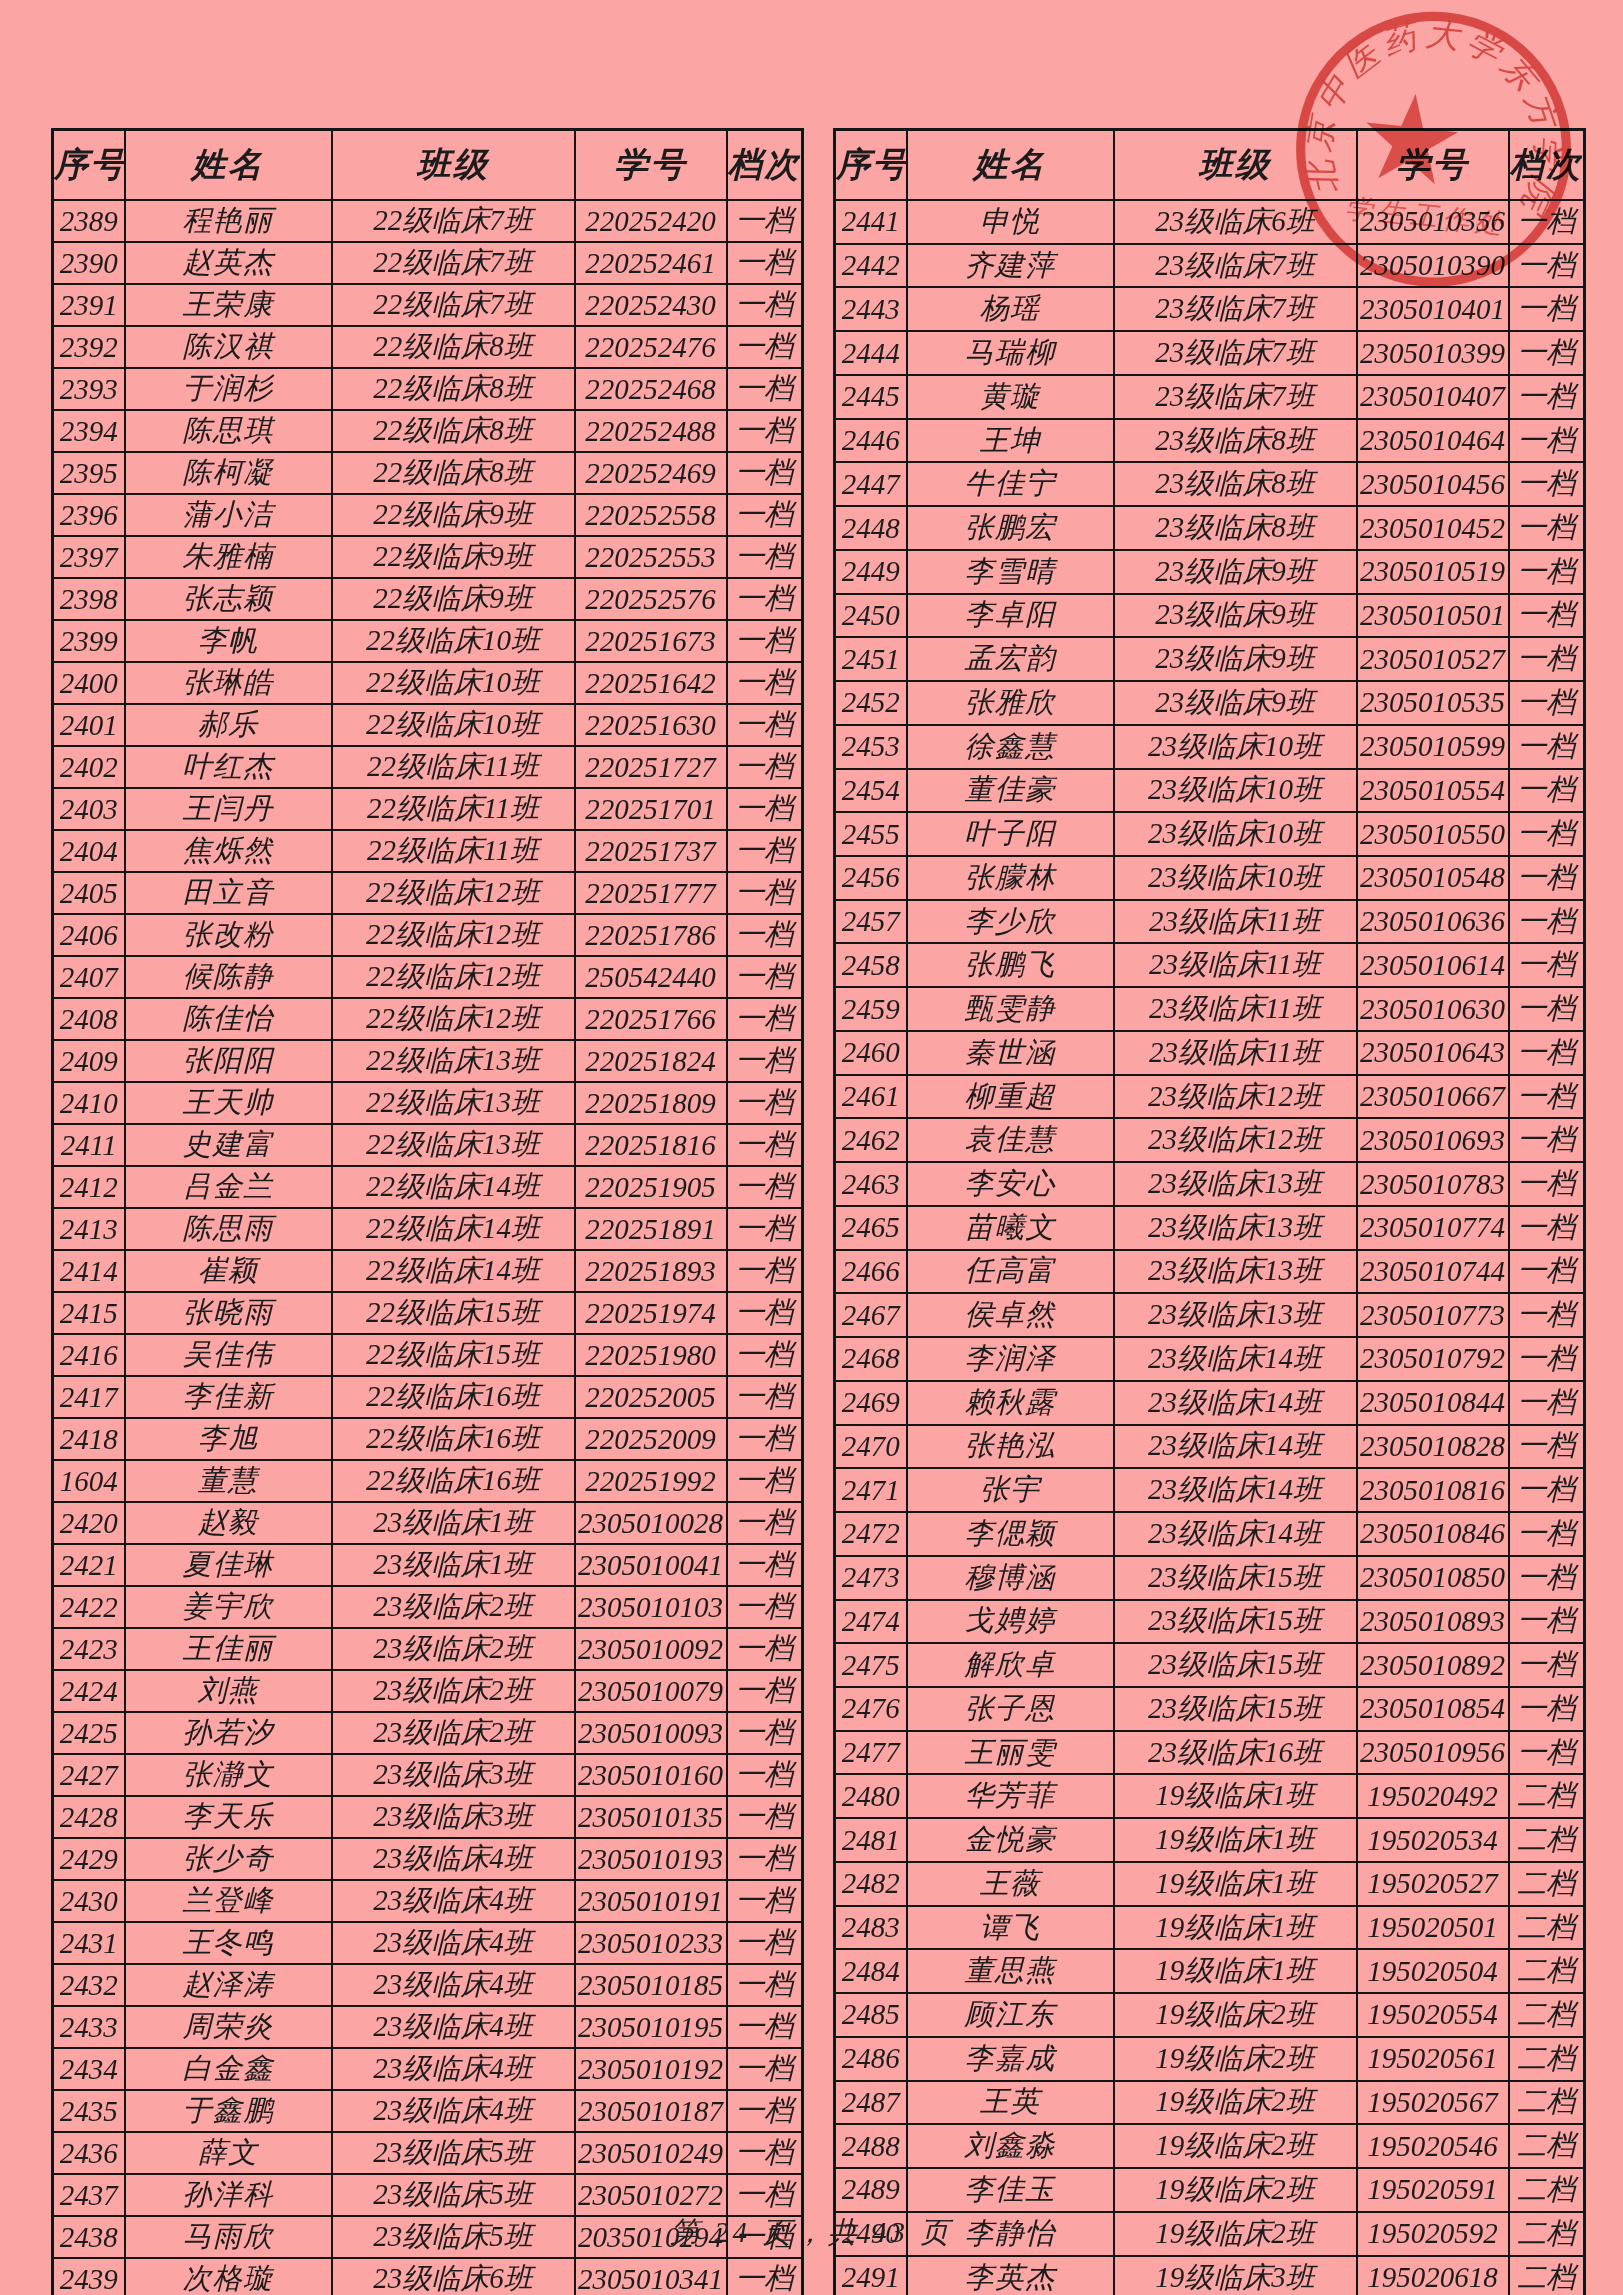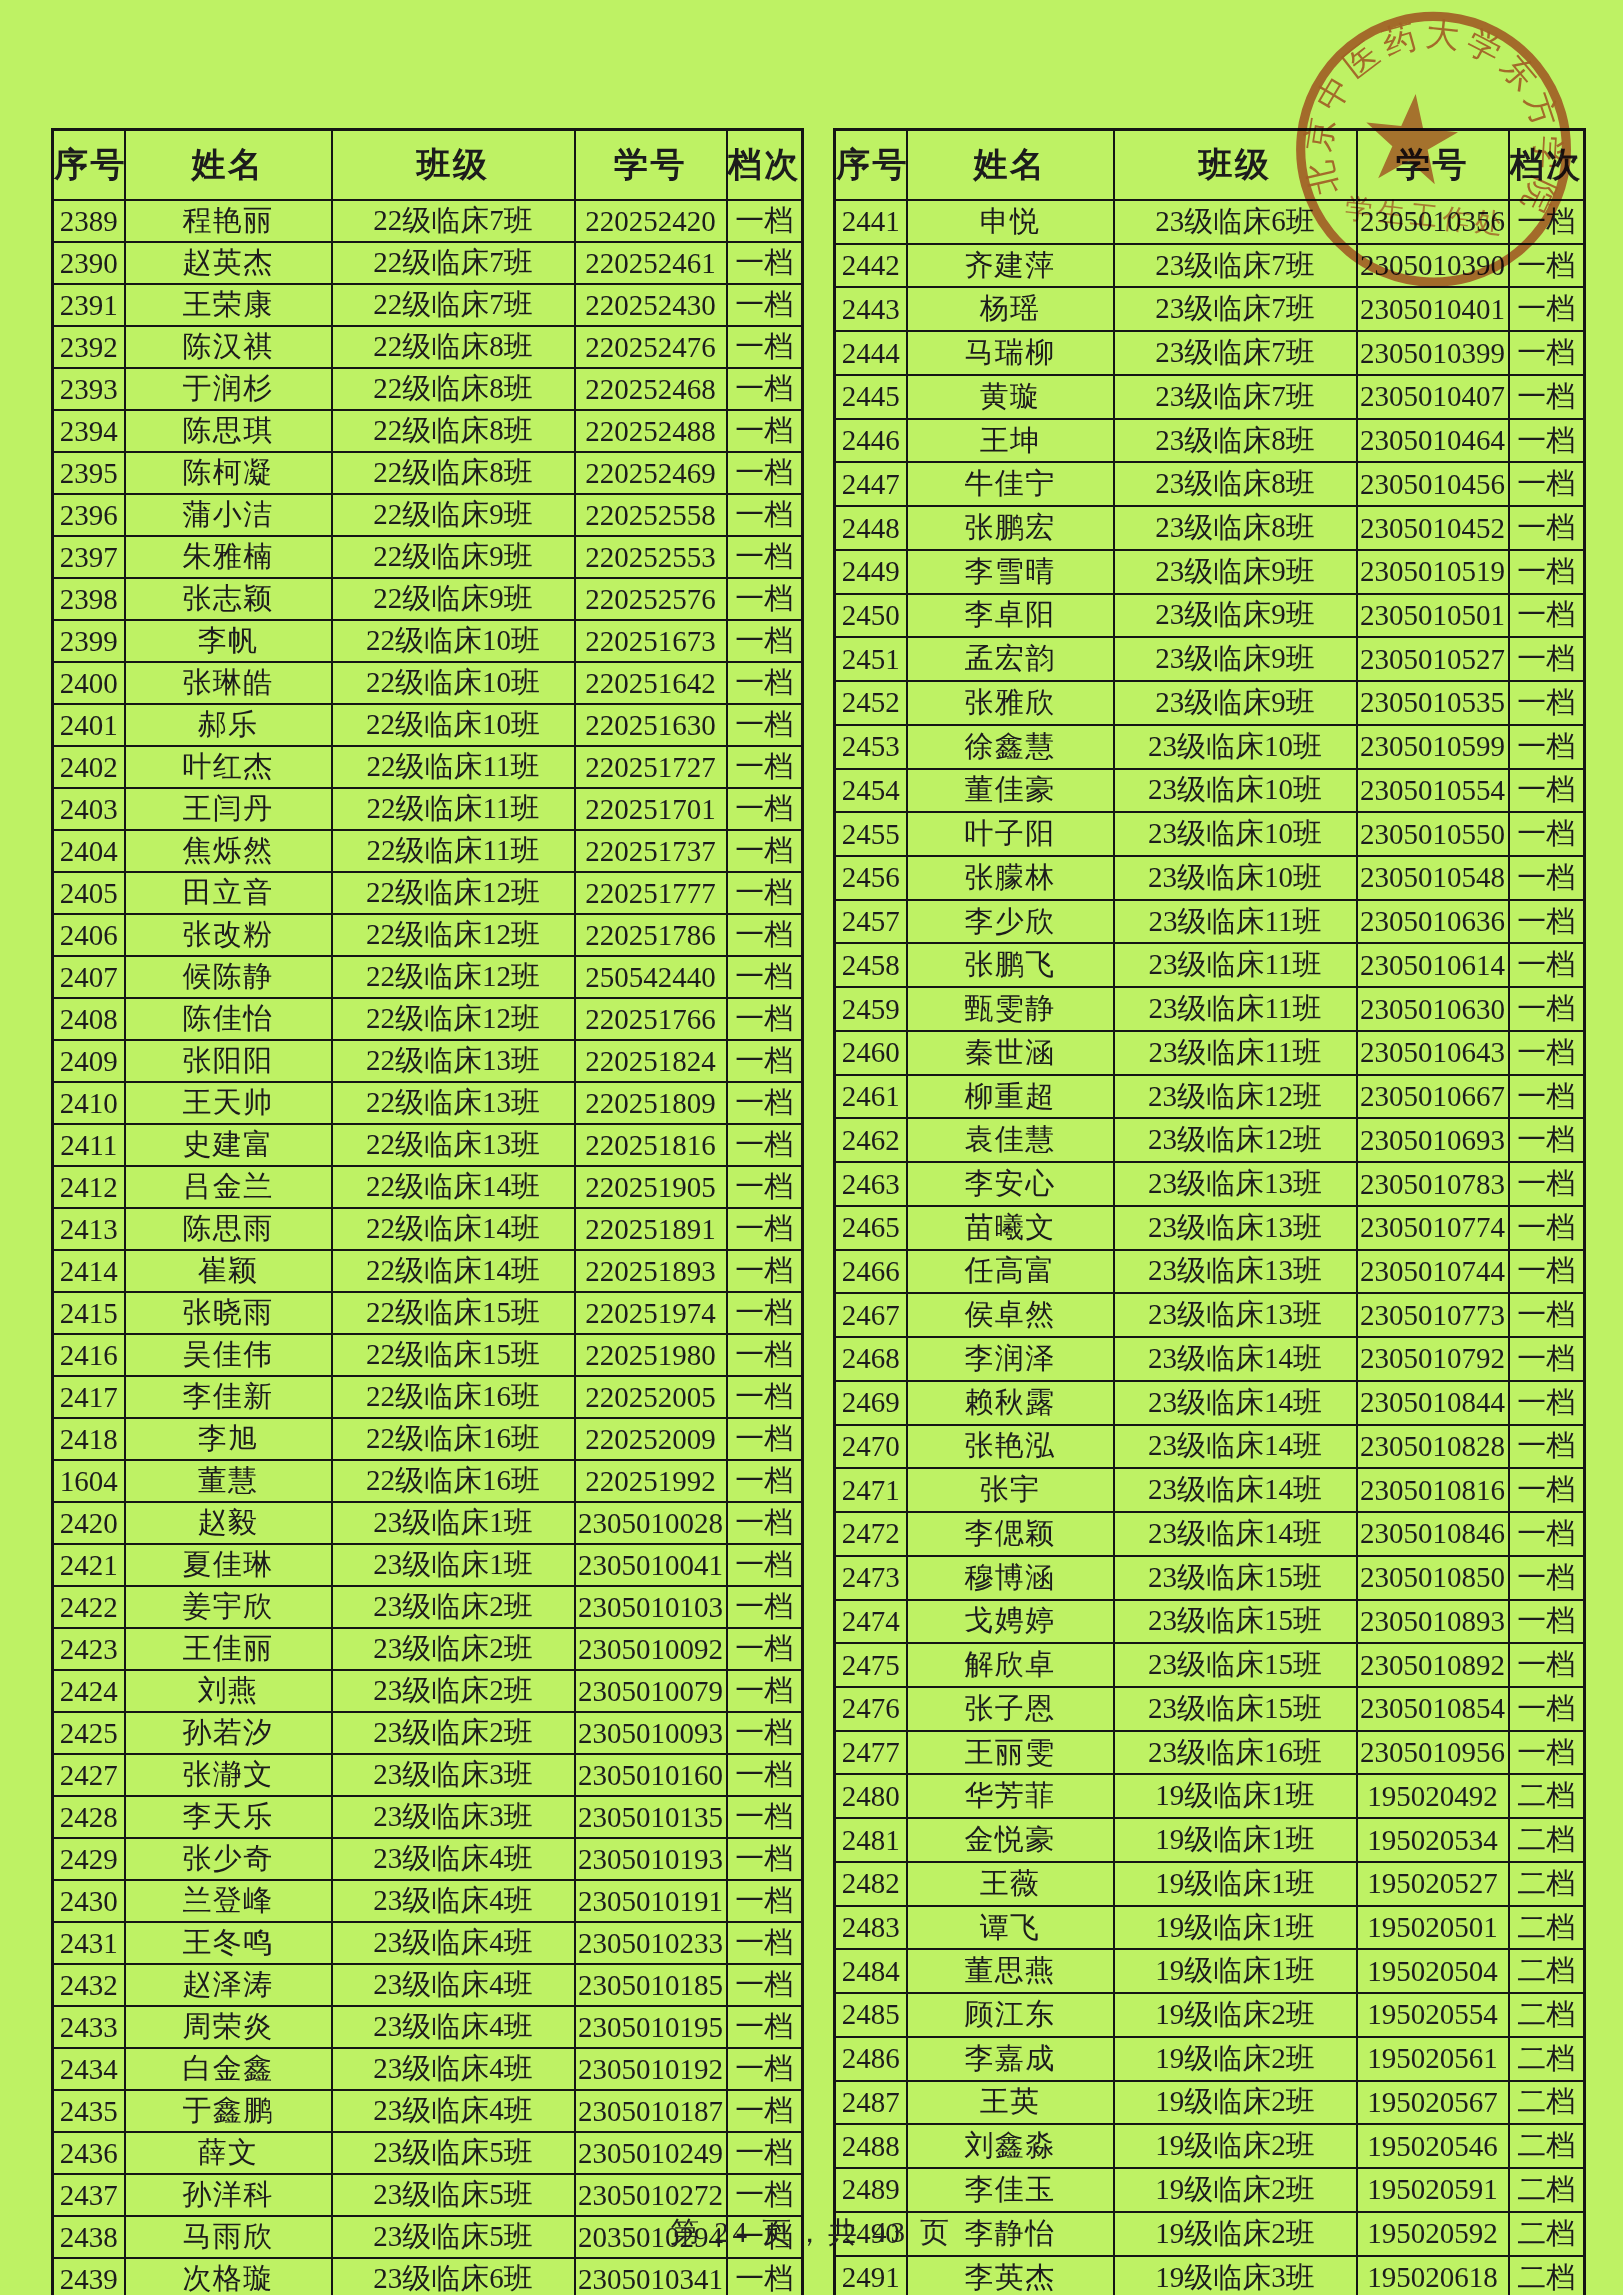--- a/index.html
+++ b/index.html
@@ -4,21 +4,21 @@
 <style>
   html,body{margin:0;padding:0;}
   body{
     width:1623px;height:2295px;
     background:#f6f5f2;
     font-family:"Liberation Serif","DejaVu Serif",serif;
     color:#1c1c1c;
     position:relative;
     overflow:hidden;
   }
-  .page{position:absolute;inset:0;background:#bef264;}
+  .page{position:absolute;inset:0;background:#fca5a5;font-style:italic;}
   .tables{
     position:absolute;top:128px;left:51px;
     display:flex;gap:29px;
   }
   table.roster{
     border-collapse:collapse;table-layout:fixed;
     width:750px;
     border:3.3px solid #151515;
     background:transparent;
   }

